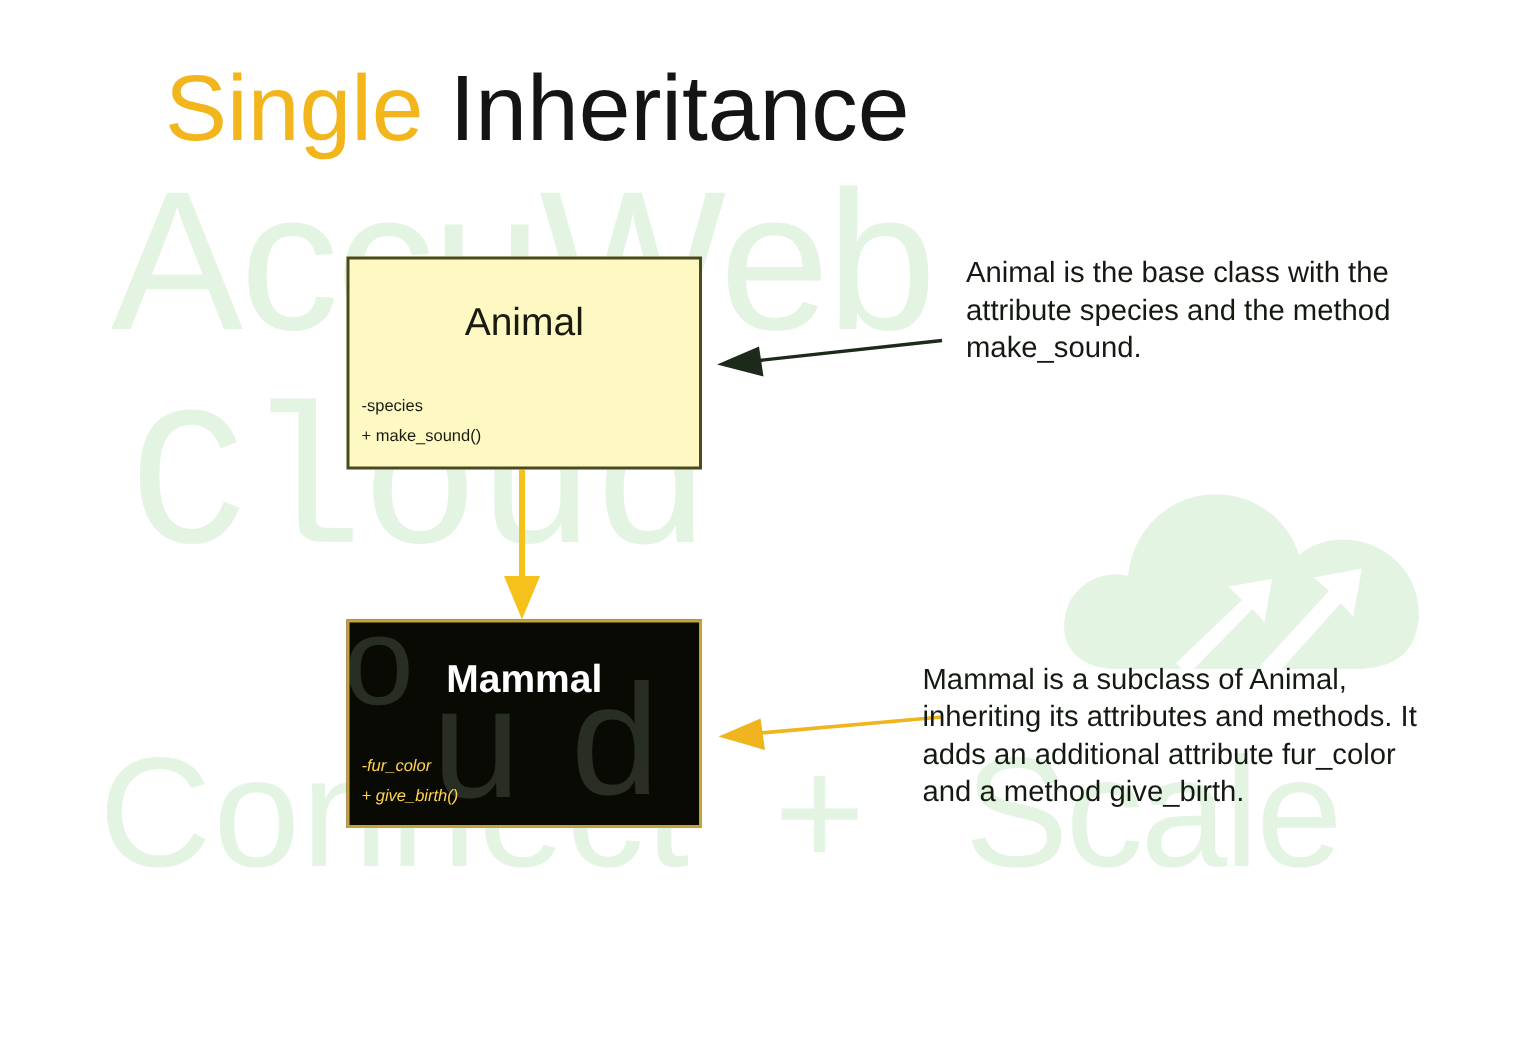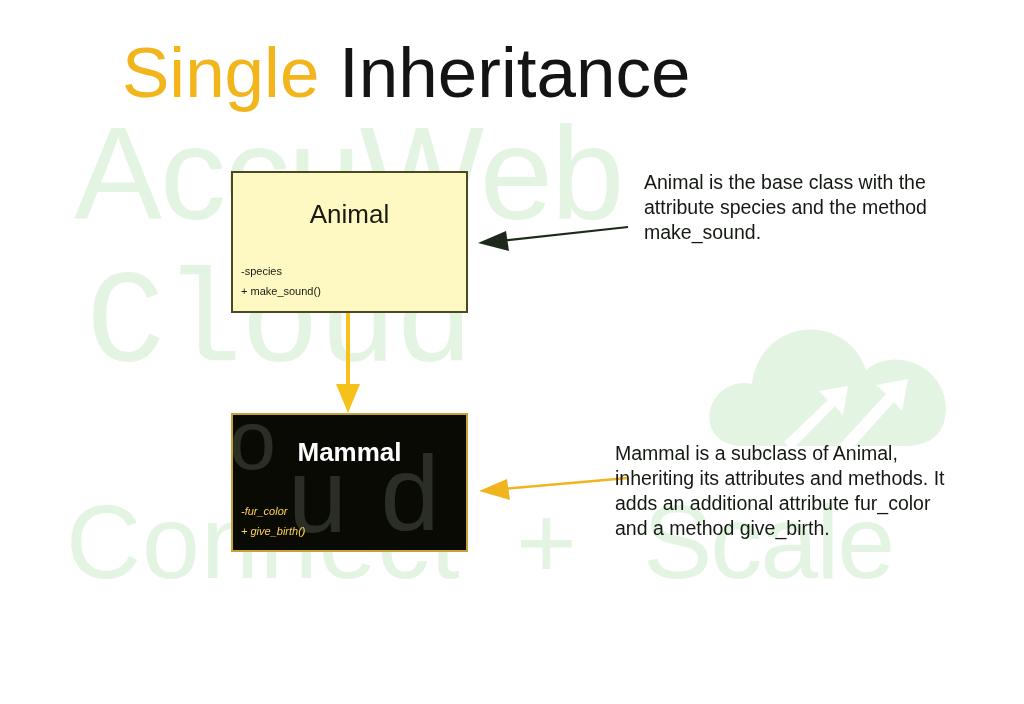--- a/index.html
+++ b/index.html
@@ -70,24 +70,24 @@
     position: absolute;
     left: 700px;
     top: 284px;
     width: 290px;
     height: 200px;
   }
 
   
   #title {
     position: absolute;
-    left: 122px;
+    left: 110px;
     top: 36px;
     z-index: 5;
-    font-size: 71px;
+    font-size: 62px;
     line-height: 74px;
     white-space: nowrap;
   }
   #title .kw {
     color: #f2b51c;
   }
   #title .rest {
     color: #141414;
   }
 

